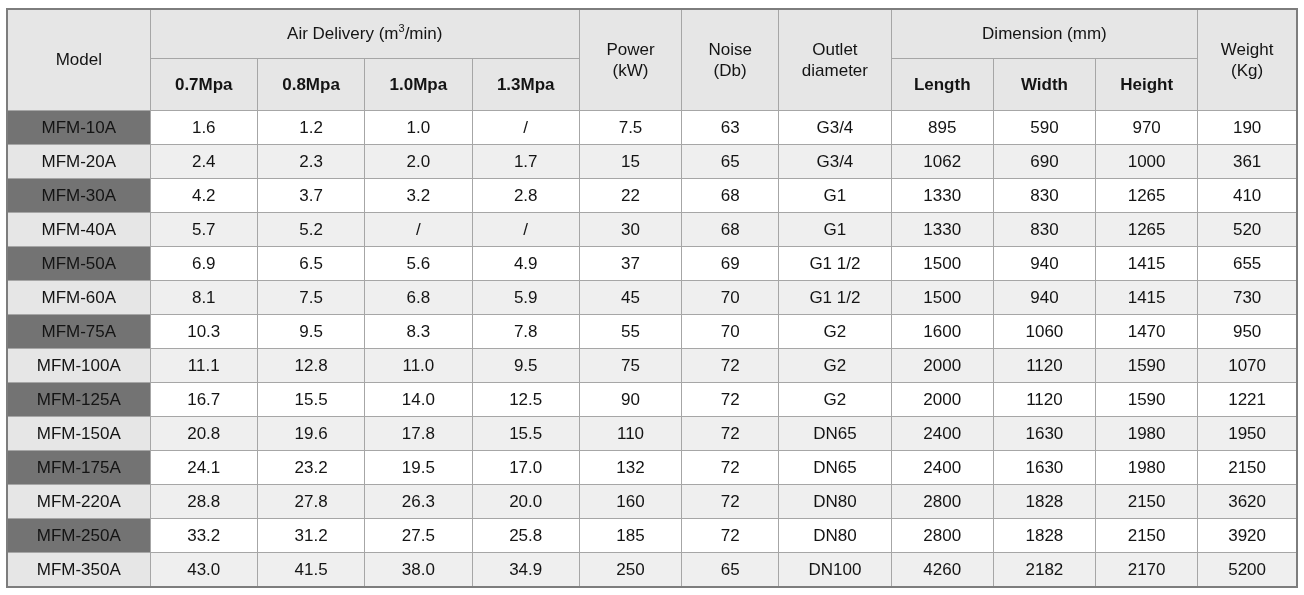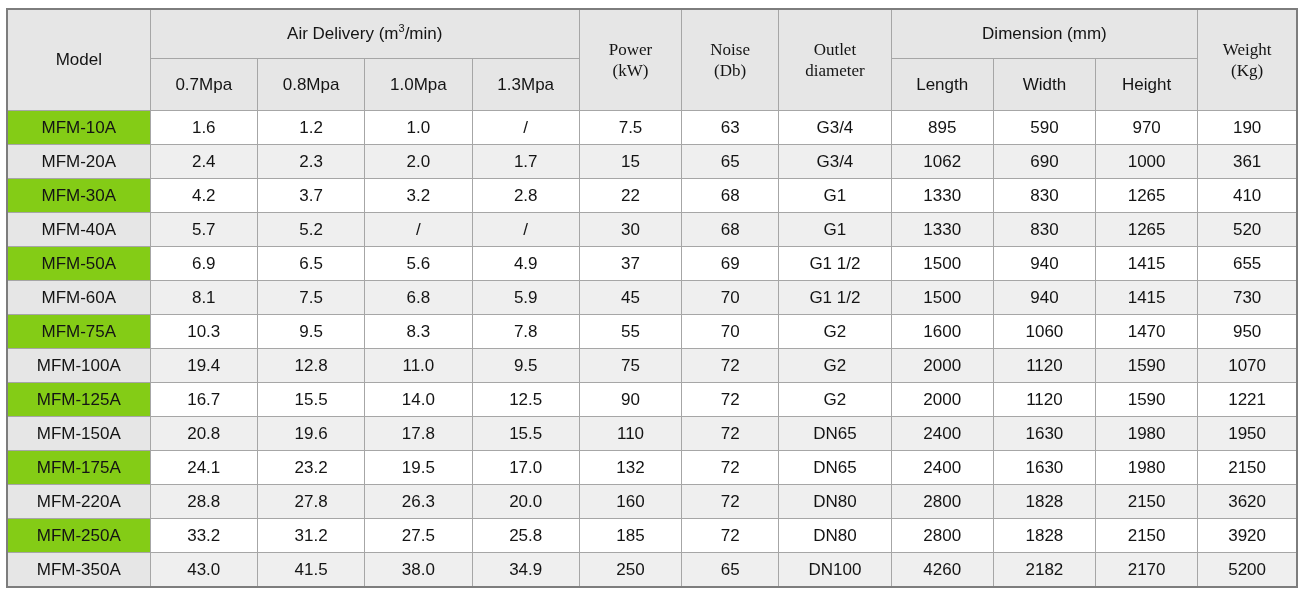--- a/index.html
+++ b/index.html
@@ -36,41 +36,42 @@
   }
   thead th {
     background: #e6e6e6;
     height: 38px;
   }
   thead th.tall {
     height: 100px;
   }
   thead tr.sub th {
     height: 40px;
+    font-weight: bold;
   }
   tbody td {
     height: 33px;
     background: #ffffff;
   }
   tbody tr.alt td {
     background: #efefef;
   }
   tbody td.model {
-    background: #84cc16;
+    background: #737373;
   }
   tbody tr.alt td.model {
     background: #e6e6e6;
     text-align: center;
   }
   sup {
     font-size: 11px;
     vertical-align: super;
     line-height: 0;
   }
-  .two-line { line-height: 1.25; font-family: Liberation Serif, serif; }
+  .two-line { line-height: 1.25; }
 </style>
 </head>
 <body>
 
 <div class="sheet">
   <table class="spec">
     <colgroup>
       <col style="width:140px">
       <col style="width:105px">
       <col style="width:105px">
@@ -218,21 +219,21 @@
           <td>55</td>
           <td>70</td>
           <td>G2</td>
           <td>1600</td>
           <td>1060</td>
           <td>1470</td>
           <td>950</td>
         </tr>
         <tr class="alt">
           <td class="model">MFM-100A</td>
-          <td>19.4</td>
+          <td>11.1</td>
           <td>12.8</td>
           <td>11.0</td>
           <td>9.5</td>
           <td>75</td>
           <td>72</td>
           <td>G2</td>
           <td>2000</td>
           <td>1120</td>
           <td>1590</td>
           <td>1070</td>

